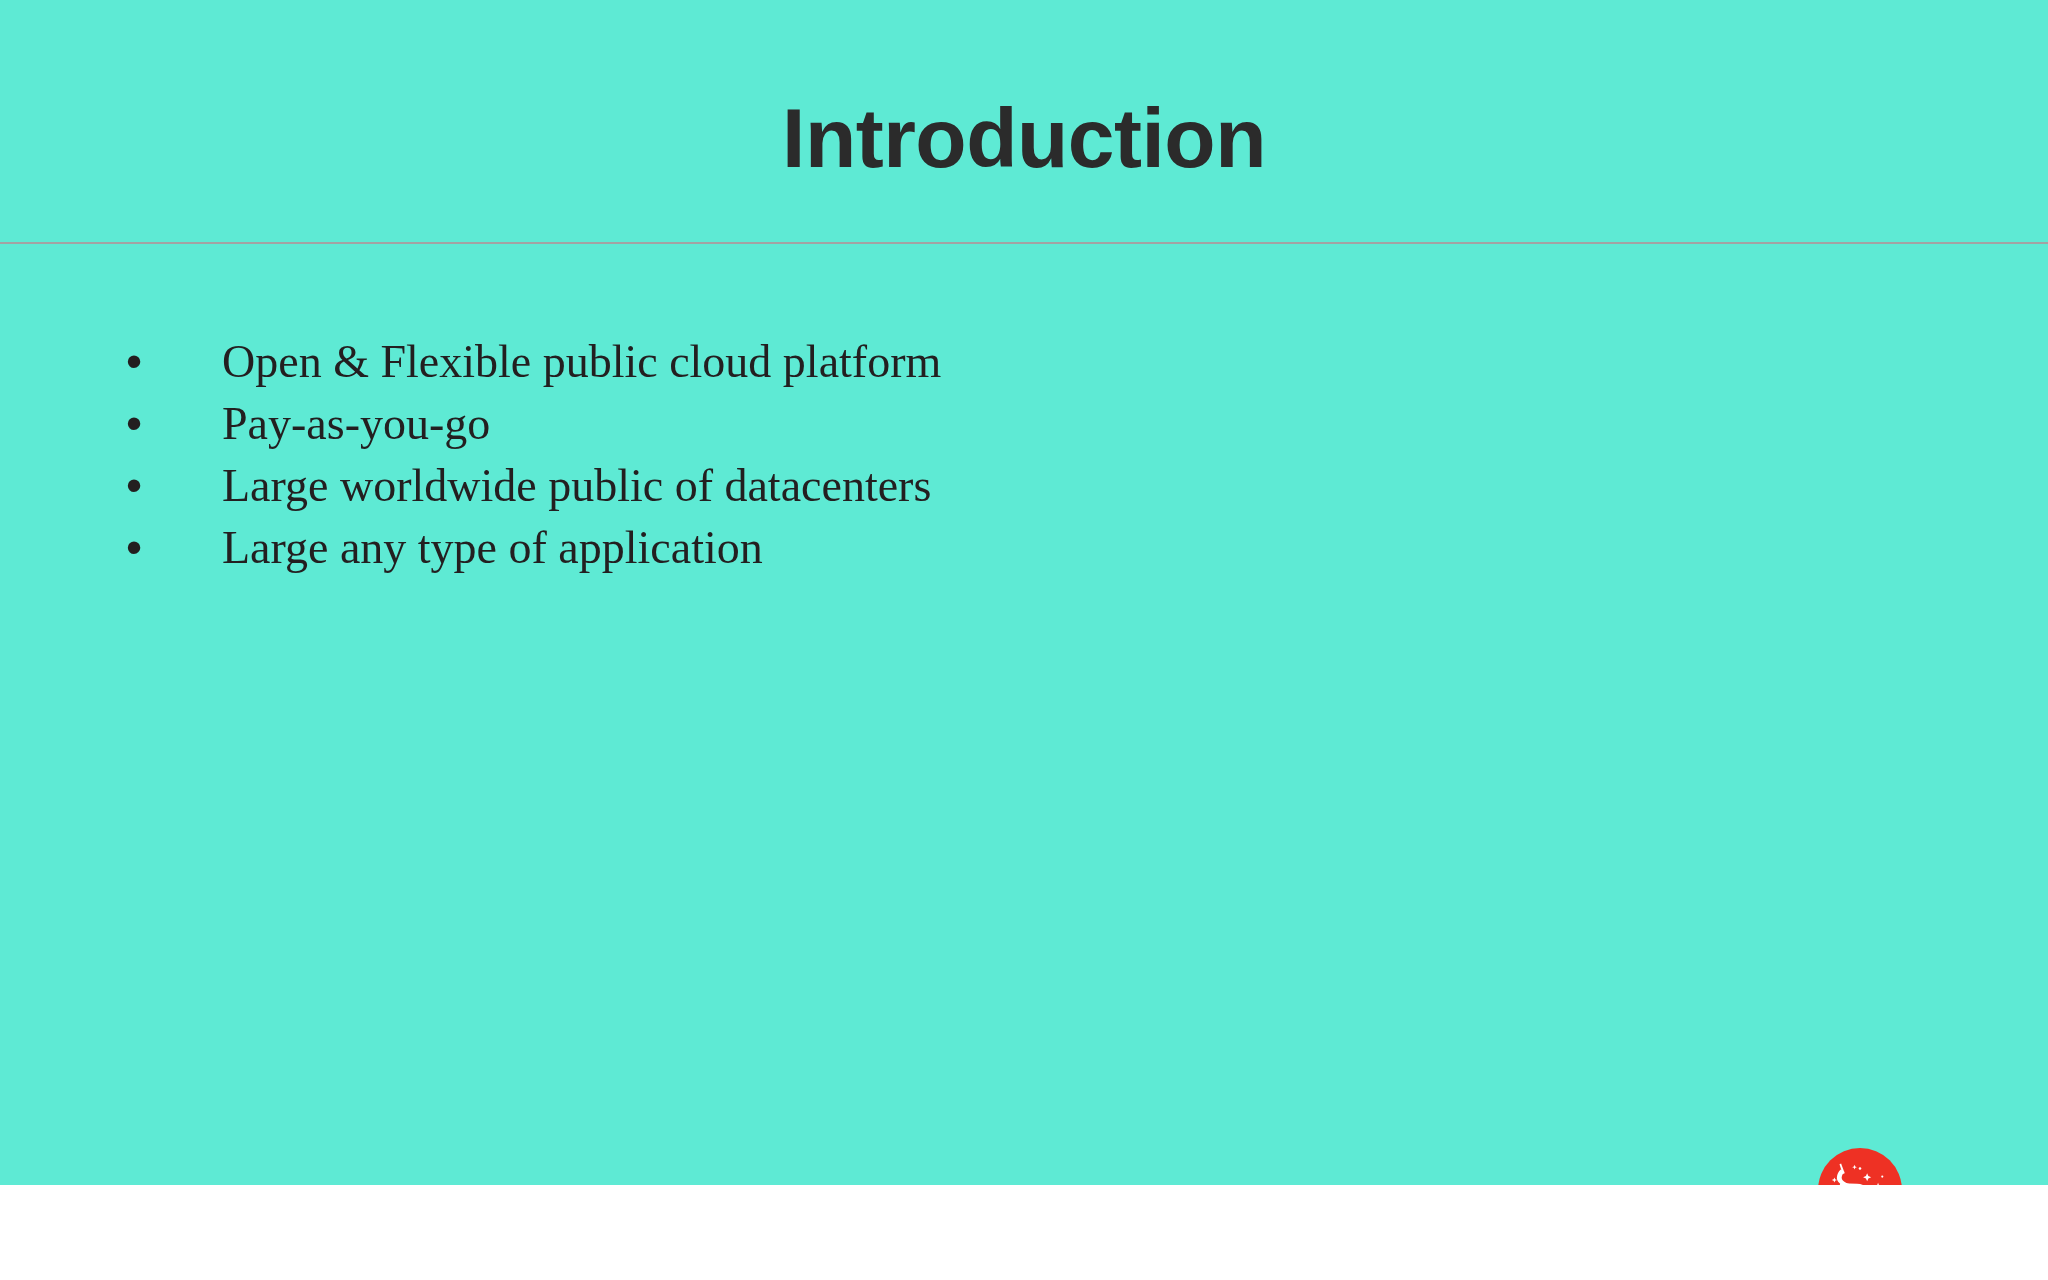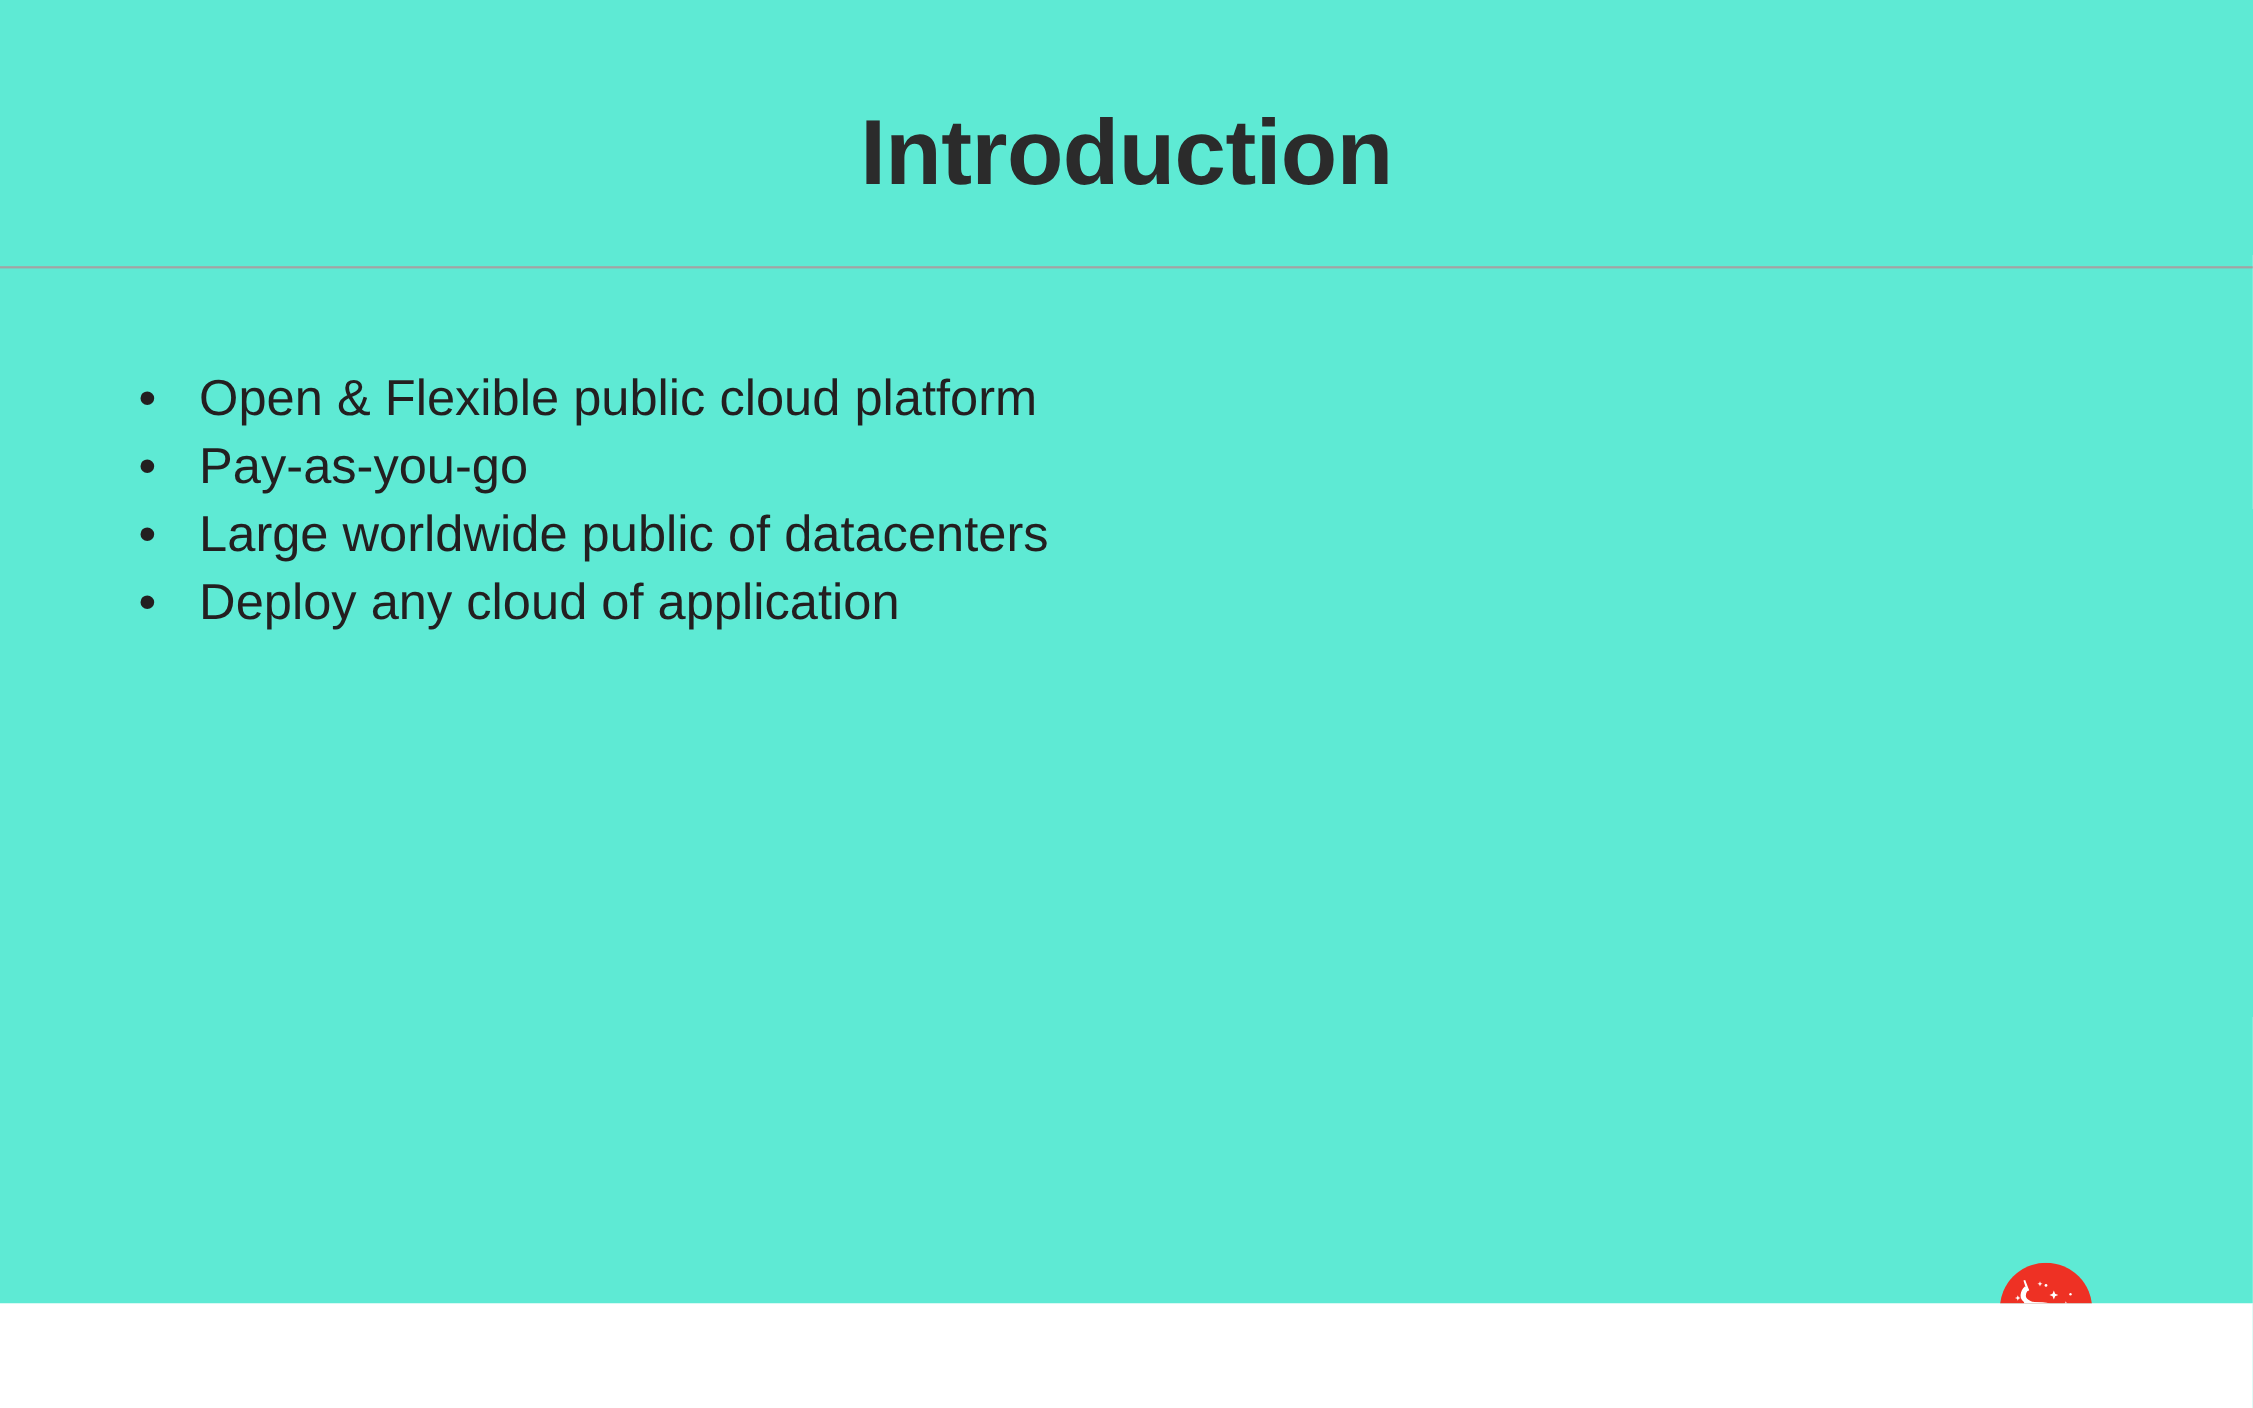--- a/index.html
+++ b/index.html
@@ -71,25 +71,26 @@
     font-size: 46px;
     line-height: 62px;
     color: #231f20;
     text-align: left;
     padding-left: 8px;
     box-sizing: border-box;
   }
 
   .bullet-text {
     flex: 1 1 auto;
-    font-family: Liberation Sans, sans-serif;
+    font-family: Liberation Serif, serif;
     font-size: 46px;
     line-height: 62px;
     color: #231f20;
     white-space: nowrap;
+    margin-left: 41px;
   }
 
   
   #corner-logo {
     position: absolute;
     left: 1818px;
     top: 1148px;
     width: 84px;
     height: 84px;
   }
@@ -121,21 +122,21 @@
       <span class="bullet-text">Pay-as-you-go</span>
     </li>
 
     <li class="bullet-row">
       <span class="bullet-marker">•</span>
       <span class="bullet-text">Large worldwide public of datacenters</span>
     </li>
 
     <li class="bullet-row">
       <span class="bullet-marker">•</span>
-      <span class="bullet-text">Deploy any cloud of application</span>
+      <span class="bullet-text">Large any type of application</span>
     </li>
 
   </ul>
 
   <div id="corner-logo">
     <svg viewBox="0 0 100 100" xmlns="http://www.w3.org/2000/svg">
       <circle id="logo-disc" cx="50" cy="50" r="50" fill="#ee3124"></circle>
       <g fill="#ffffff">
 
         <path d="M27.5 18.5 L31.8 30.0 L29.3 30.9 L25.6 19.2 Z"></path>

